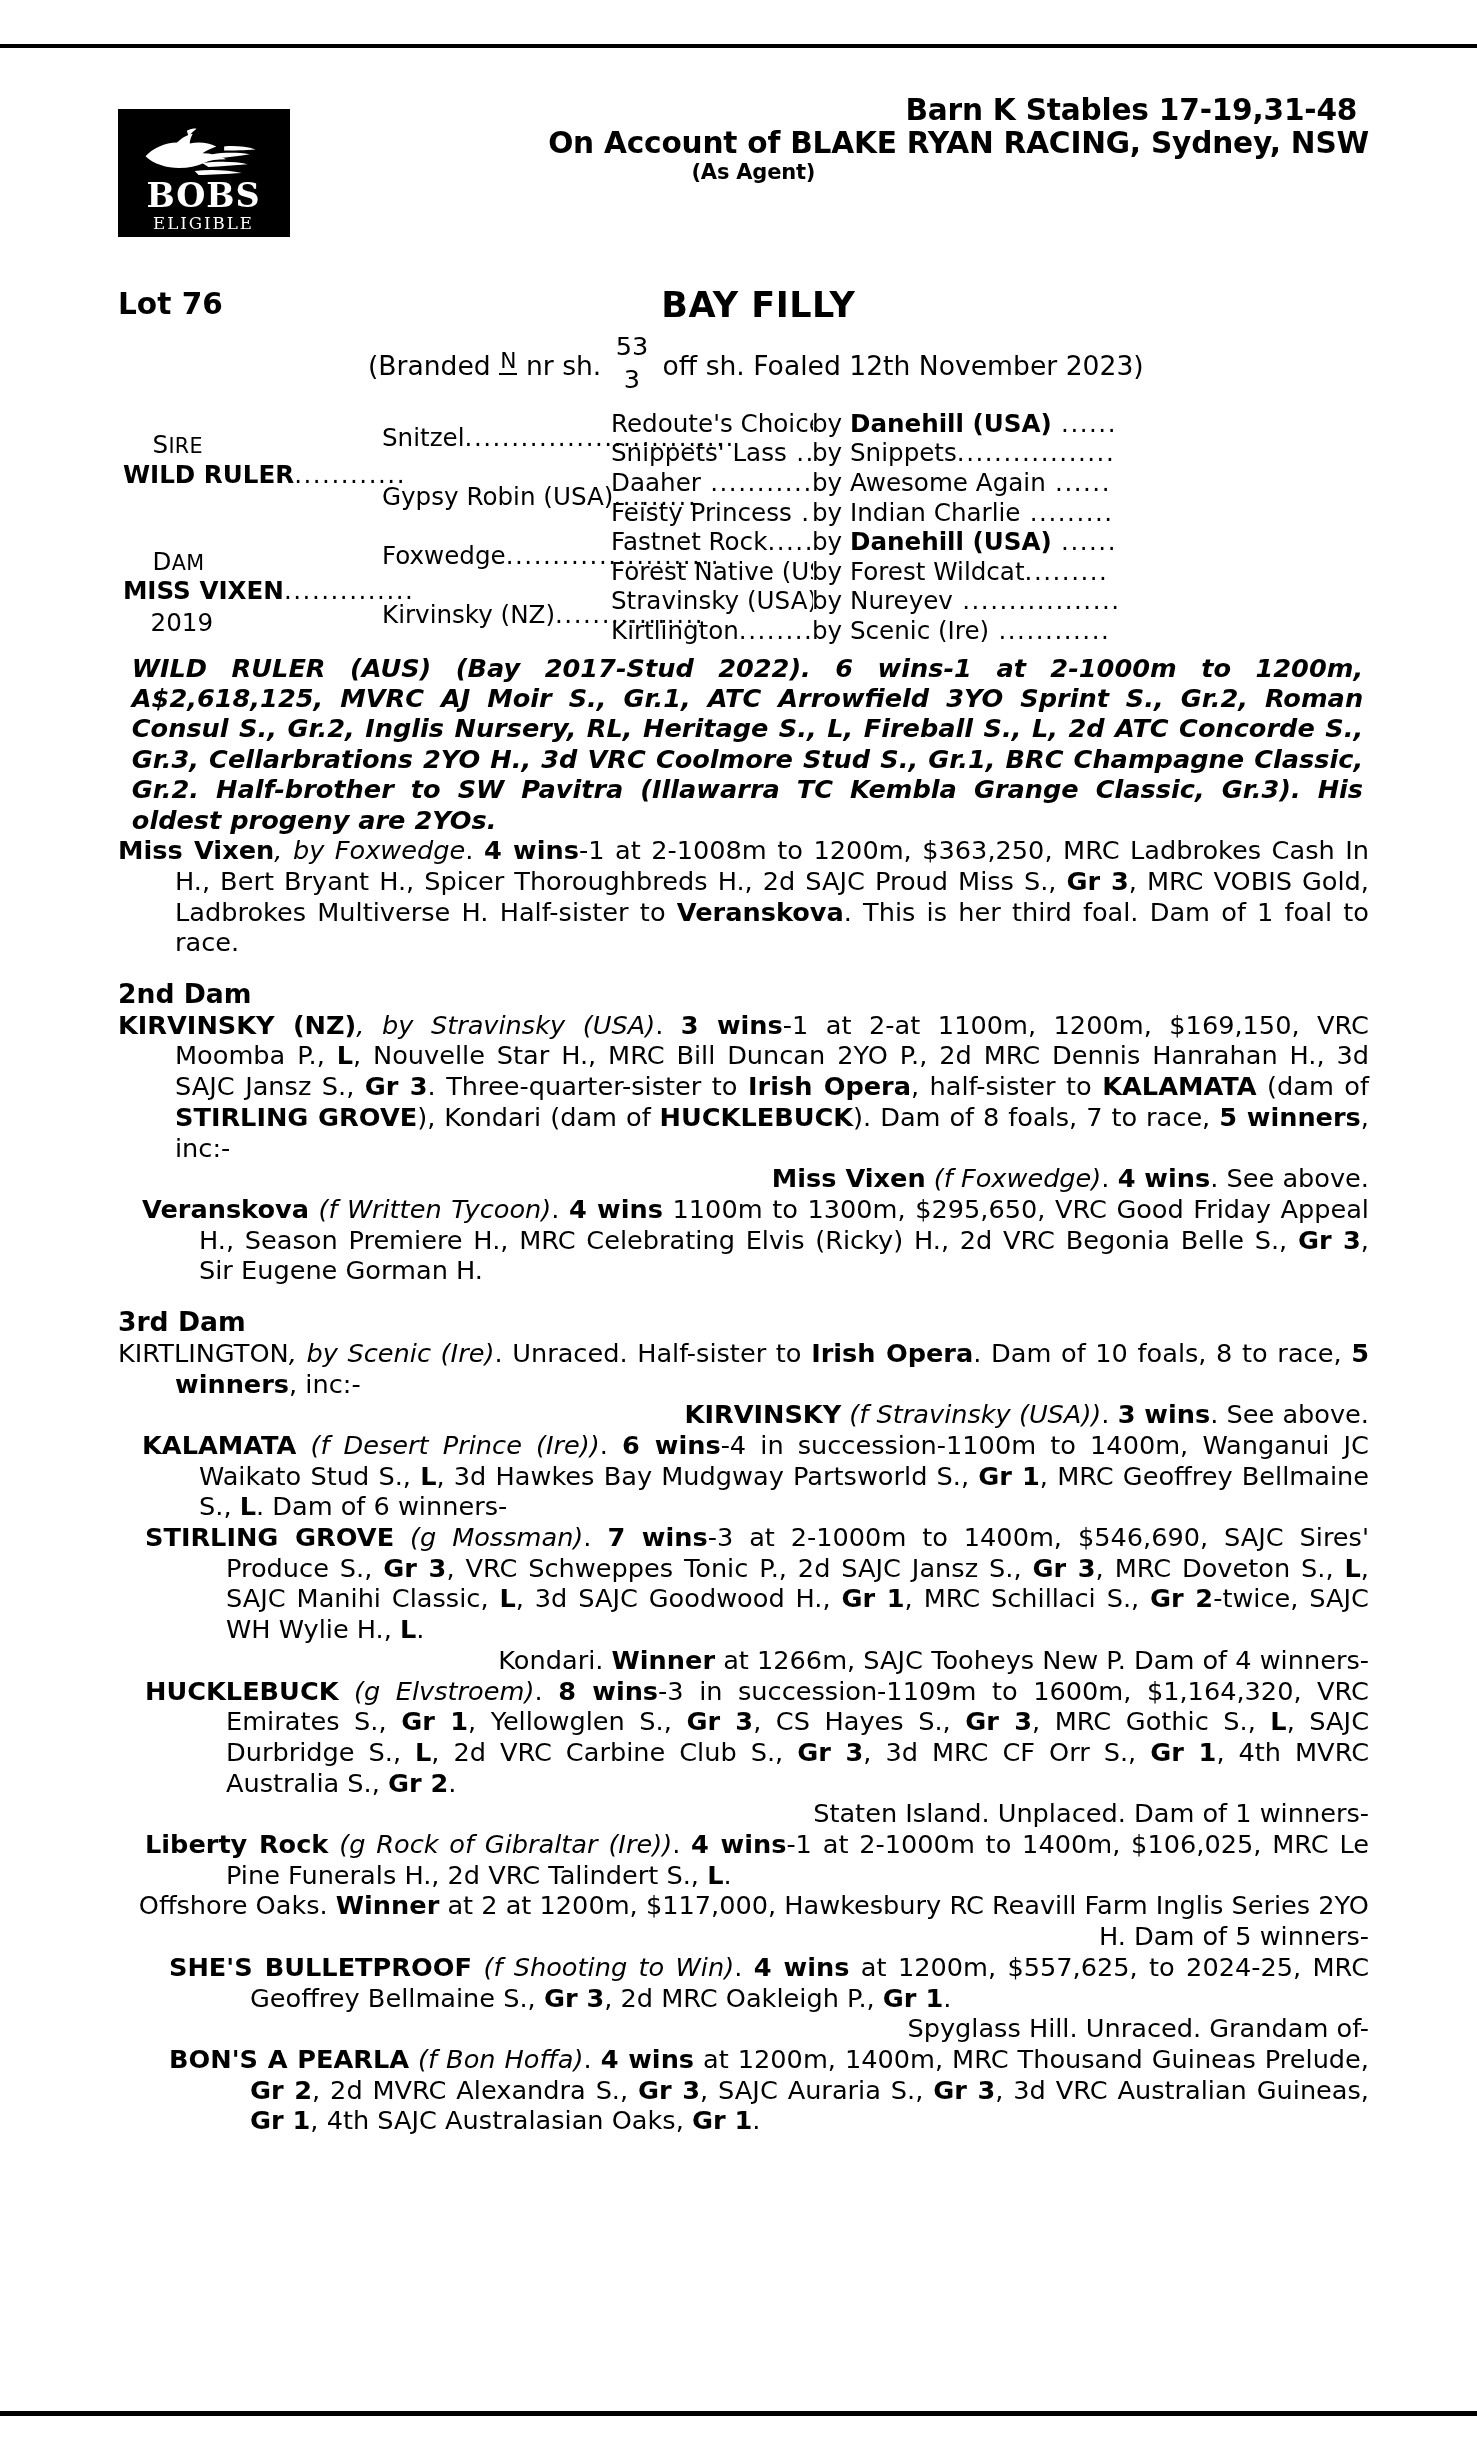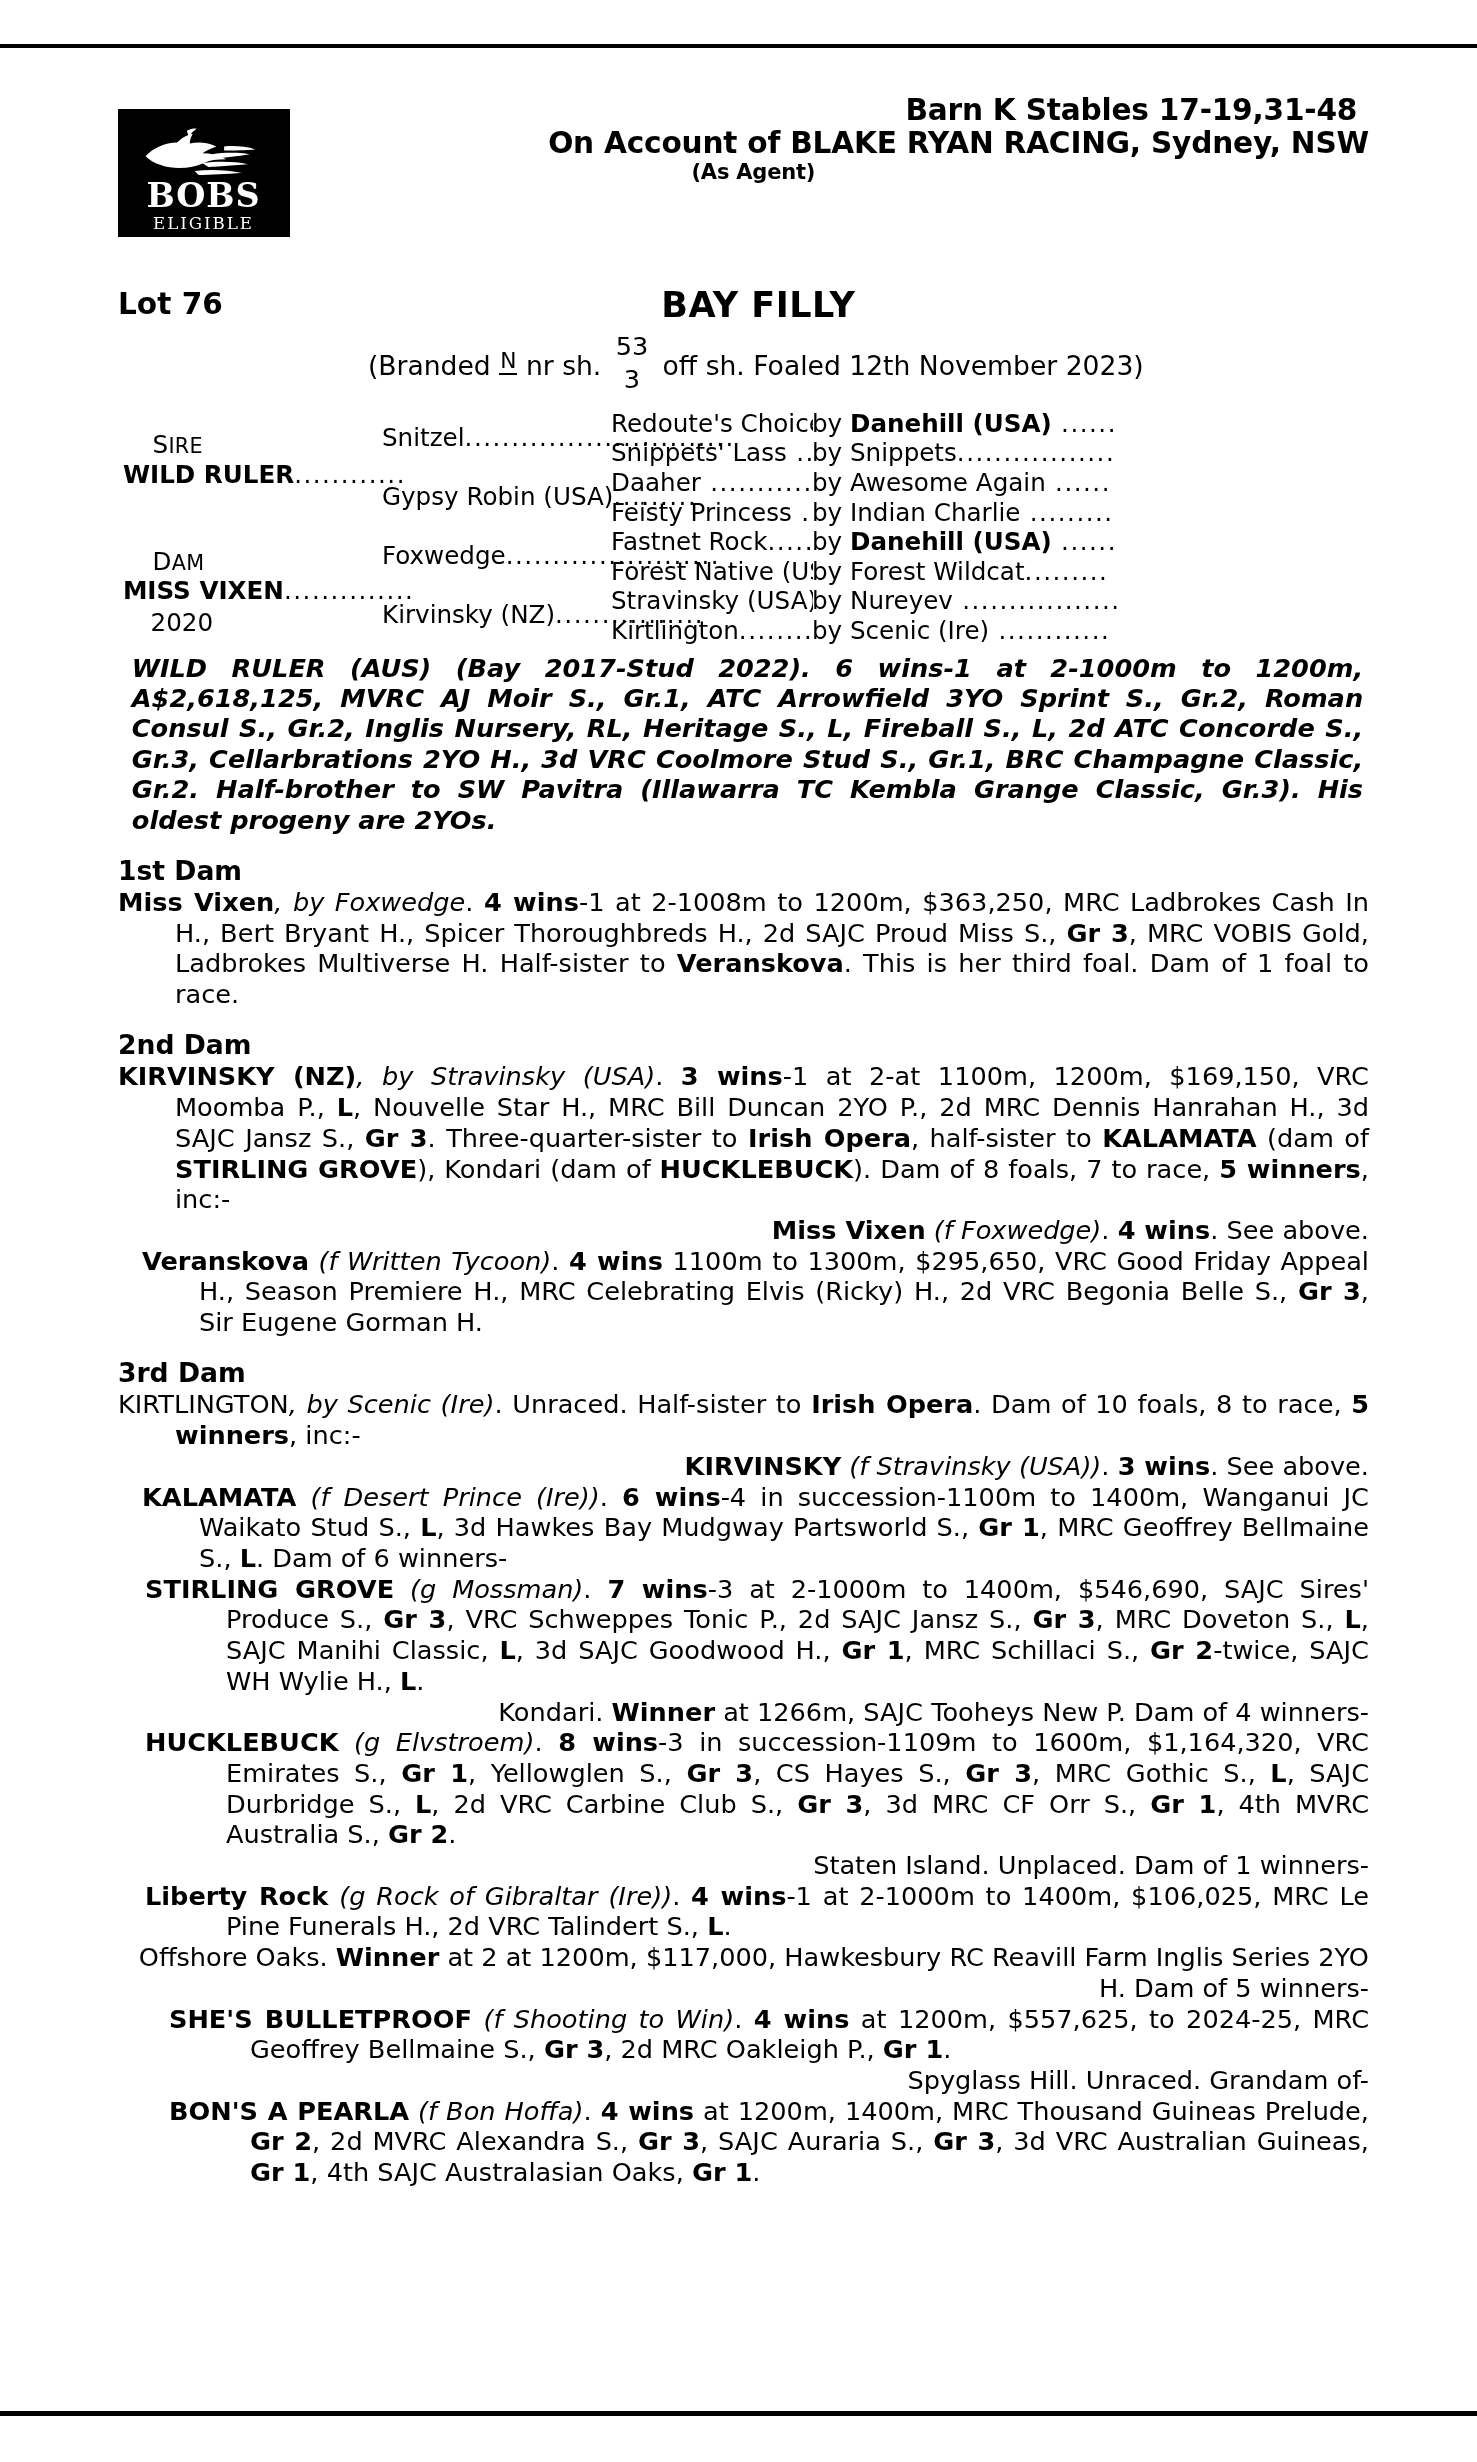--- a/index.html
+++ b/index.html
@@ -316,21 +316,21 @@
         </div>
         <div class="ped-name" style="left:0px; top:51px;">
           <span>WILD RULER</span><span class="lead">............</span>
         </div>
         <div class="ped-label" style="left:29.6px; top:138px;">
           <span class="cap">D</span><span>AM</span>
         </div>
         <div class="ped-name" style="left:0px; top:167px;">
           <span>MISS VIXEN</span><span class="lead">..............</span>
         </div>
-        <div class="ped-year" style="left:27.6px; top:199px;">2020</div>
+        <div class="ped-year" style="left:27.6px; top:199px;">2019</div>
       </div>
 
       <div class="ped-col-mid">
         <div class="ped-mid-item" style="left:0; top:13.8px;">
           <span>Snitzel</span><span class="lead">.............................</span>
         </div>
         <div class="ped-mid-item" style="left:0; top:73px;">
           <span>Gypsy Robin (USA)</span><span class="lead">.........</span>
         </div>
         <div class="ped-mid-item" style="left:0; top:132px;">
@@ -359,21 +359,20 @@
         <div class="ped-line"><span>by </span><span>Indian Charlie</span><span class="lead"> .........</span></div>
         <div class="ped-line"><span>by </span><b>Danehill (USA)</b><span class="lead"> ......</span></div>
         <div class="ped-line"><span>by </span><span>Forest Wildcat</span><span class="lead">.........</span></div>
         <div class="ped-line"><span>by </span><span>Nureyev</span><span class="lead"> .................</span></div>
         <div class="ped-line"><span>by </span><span>Scenic (Ire)</span><span class="lead"> ............</span></div>
       </div>
     </div>
 
     <div class="sire-para">WILD RULER (AUS) (Bay 2017-Stud 2022). 6 wins-1 at 2-1000m to 1200m, A$2,618,125, MVRC AJ Moir S., Gr.1, ATC Arrowfield 3YO Sprint S., Gr.2, Roman Consul S., Gr.2, Inglis Nursery, RL, Heritage S., L, Fireball S., L, 2d ATC Concorde S., Gr.3, Cellarbrations 2YO H., 3d VRC Coolmore Stud S., Gr.1, BRC Champagne Classic, Gr.2. Half-brother to SW Pavitra (Illawarra TC Kembla Grange Classic, Gr.3). His oldest progeny are 2YOs.</div>
 
-    <div class="dam-head">1st Dam</div>
     <div class="dam-para hang1">
       <span class="b">Miss Vixen</span><span class="i">, by Foxwedge</span><span>. </span><span class="b">4 wins</span><span>-1 at 2-1008m to 1200m, $363,250, MRC Ladbrokes Cash In H., Bert Bryant H., Spicer Thoroughbreds H., 2d SAJC Proud Miss S., </span><span class="b">Gr 3</span><span>, MRC VOBIS Gold, Ladbrokes Multiverse H. Half-sister to </span><span class="b">Veranskova</span><span>. This is her third foal. Dam of 1 foal to race.</span>
     </div>
 
     <div class="dam-head">2nd Dam</div>
     <div class="dam-para hang1">
       <span class="b">KIRVINSKY (NZ)</span><span class="i">, by Stravinsky (USA)</span><span>. </span><span class="b">3 wins</span><span>-1 at 2-at 1100m, 1200m, $169,150, VRC Moomba P., </span><span class="b">L</span><span>, Nouvelle Star H., MRC Bill Duncan 2YO P., 2d MRC Dennis Hanrahan H., 3d SAJC Jansz S., </span><span class="b">Gr 3</span><span>. Three-quarter-sister to </span><span class="b">Irish Opera</span><span>, half-sister to </span><span class="b">KALAMATA</span><span> (dam of </span><span class="b">STIRLING GROVE</span><span>), Kondari (dam of </span><span class="b">HUCKLEBUCK</span><span>). Dam of 8 foals, 7 to race, </span><span class="b">5 winners</span><span>, inc:-</span>
     </div>
 
     <div class="dam-para hang2 nojust">

